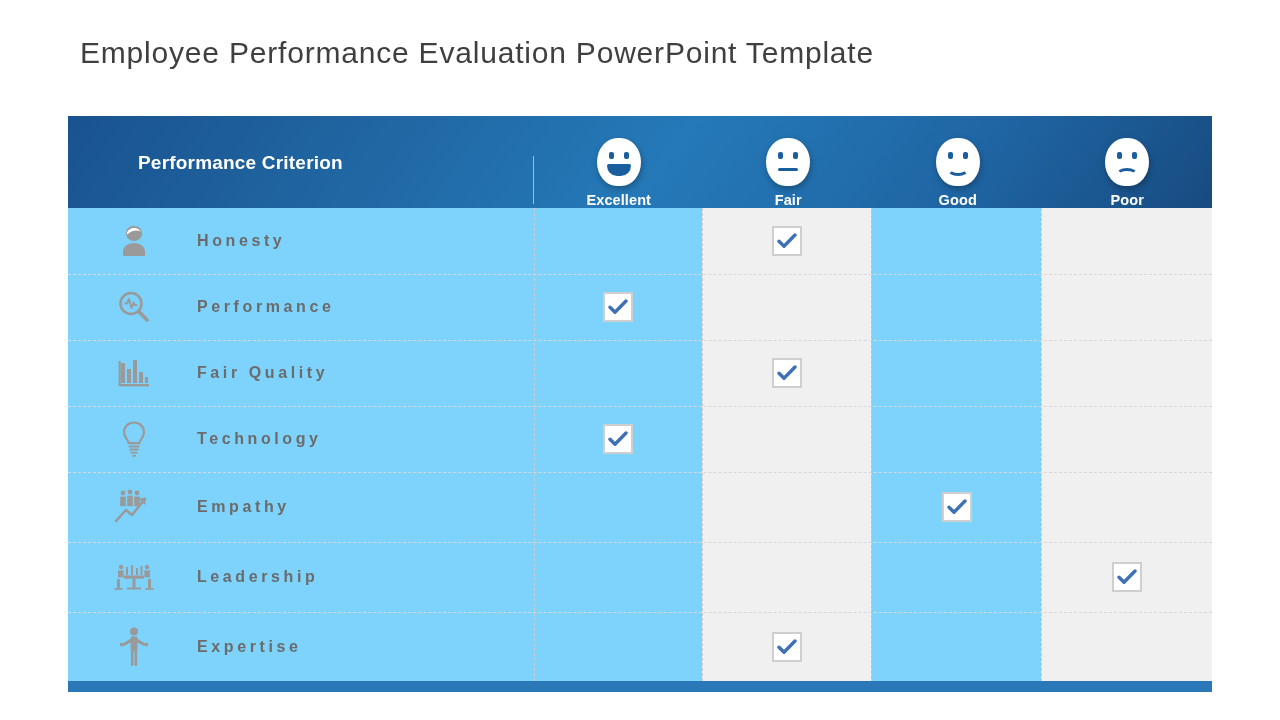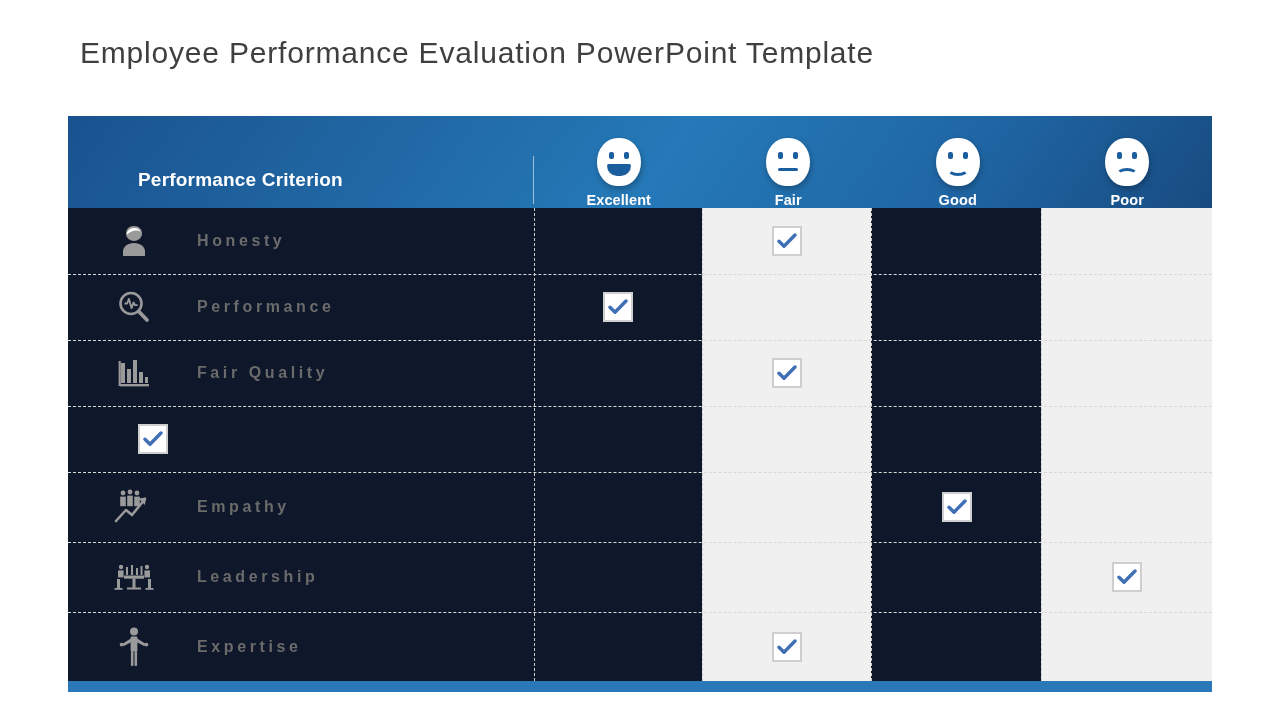--- a/index.html
+++ b/index.html
@@ -44,21 +44,21 @@
     top: 0;
     width: 1144px;
     height: 92px;
     background: linear-gradient(125deg, #19538f 0%, #1f639f 22%, #2579b8 52%, #1f65a3 78%, #174b80 100%);
     display: flex;
     align-items: stretch;
   }
   .header-criterion {
     width: 466px;
     display: flex;
-    align-items: center;
+    align-items: flex-start;
     position: relative;
     margin-top: 36px;
   }
   .header-criterion-label {
     margin-left: 70px;
     color: #ffffff;
     font-size: 19px;
     font-weight: bold;
     letter-spacing: 0.2px;
   }
@@ -151,21 +151,21 @@
     letter-spacing: 0.1px;
   }
 
   
   .table-body {
     position: absolute;
     left: 0;
     top: 92px;
     width: 1144px;
     height: 473px;
-    background: #0f172a;
+    background: #7dd3fc;
   }
   .col-stripes {
     position: absolute;
     inset: 0;
     pointer-events: none;
   }
   .stripe {
     position: absolute;
     top: 0;
     bottom: 0;
@@ -394,20 +394,32 @@
             <svg width="20" height="16" viewBox="0 0 20 16">
               <path d="M2 8.2 L7 13.2 L18 2" stroke="#3f6fb5" stroke-width="3.4" fill="none" stroke-linecap="round" stroke-linejoin="round"></path>
             </svg>
           </span>
         </div>
         <div class="cell"></div>
         <div class="cell poor-cell"></div>
       </div>
 
       <div class="row">
+        <div class="row-label-cell">
+          <span class="row-icon">
+            <svg width="28" height="38" viewBox="0 0 28 38">
+              <path d="M14 2.5c-6 0-10 4.4-10 9.8 0 3.8 2 6 3.4 7.8 .9 1.2 1.3 2 1.3 3.1h10.6c0-1.1 .4-1.9 1.3-3.1C22 18.3 24 16.1 24 12.3 24 6.9 20 2.5 14 2.5z" fill="none" stroke="#9a9a9a" stroke-width="2.2"></path>
+              <rect x="8.6" y="25.5" width="10.8" height="1.9" rx="0.9" fill="#9a9a9a"></rect>
+              <rect x="9.3" y="28.6" width="9.4" height="1.9" rx="0.9" fill="#9a9a9a"></rect>
+              <rect x="10.3" y="31.7" width="7.4" height="1.9" rx="0.9" fill="#9a9a9a"></rect>
+              <rect x="12" y="34.8" width="4" height="1.9" rx="0.9" fill="#9a9a9a"></rect>
+            </svg>
+          </span>
+          <span class="row-label">Technology</span>
+        </div>
         <div class="cell">
           <span class="checkbox">
             <svg width="20" height="16" viewBox="0 0 20 16">
               <path d="M2 8.2 L7 13.2 L18 2" stroke="#3f6fb5" stroke-width="3.4" fill="none" stroke-linecap="round" stroke-linejoin="round"></path>
             </svg>
           </span>
         </div>
         <div class="cell"></div>
         <div class="cell"></div>
         <div class="cell poor-cell"></div>

